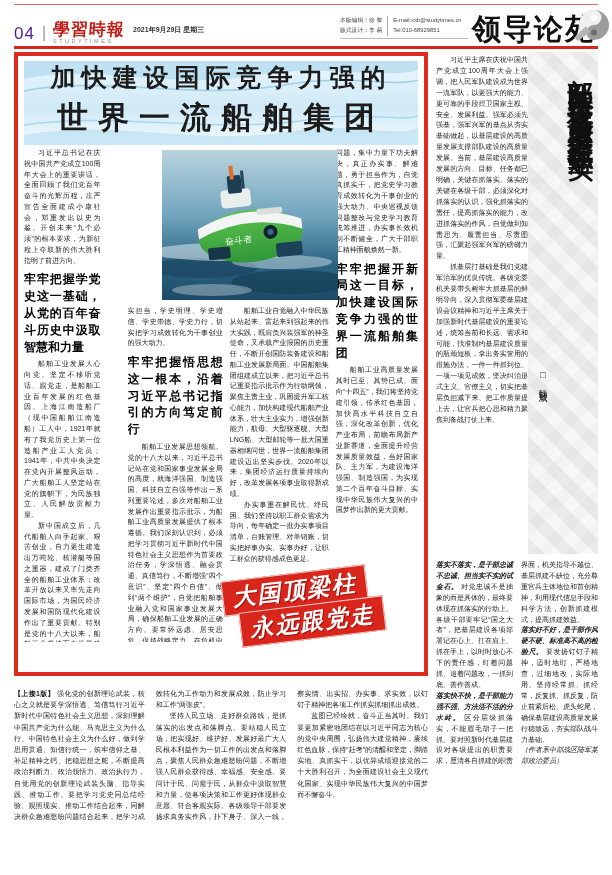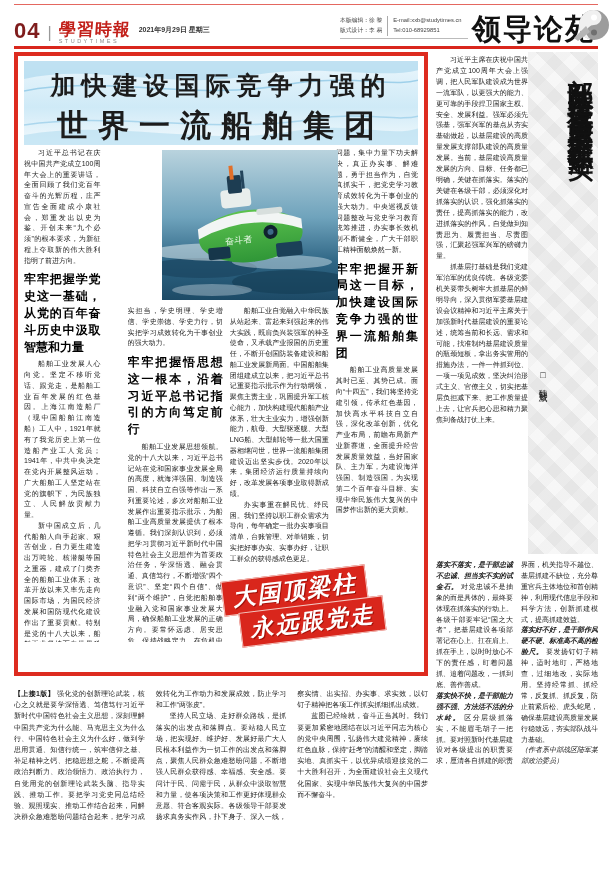--- a/index.html
+++ b/index.html
@@ -1,41 +1,41 @@
 <!DOCTYPE html>
 <html><head>
 <meta charset="utf-8">
 <style>
   html,body{margin:0;padding:0;background:#ddd;}
   .page{position:relative;width:612px;height:875px;background:#fff;margin:0 auto;overflow:hidden;
         font-family:"Liberation Sans","DejaVu Sans",sans-serif;color:#1a1a1a;}
   
   .topline{position:absolute;left:14px;top:4px;width:584px;height:1px;background:#d9261c;opacity:.7;}
   .header{position:absolute;left:14px;top:12px;width:584px;height:32px;display:flex;align-items:flex-end;}
-  .pagenum{font-size:22px;font-weight:bold;color:#7f1d1d;letter-spacing:1px;}
+  .pagenum{font-size:17px;font-weight:normal;color:#4c1d95;letter-spacing:1px;}
   .hdr-sep{margin:0 7px 2px 7px;color:#999;font-size:16px;}
   .masthead-stack{display:flex;flex-direction:column;line-height:1;}
   .masthead{font-family:"Liberation Serif","DejaVu Serif",serif;font-weight:900;font-size:17px;color:#c2201a;
             transform:skewX(-4deg);letter-spacing:1px;}
   .masthead-sub{font-size:5.5px;color:#8a8a8a;letter-spacing:2.5px;margin-top:1px;}
   .dateline{font-size:7px;font-weight:bold;color:#333;margin:0 0 9px 8px;}
   .credits{position:absolute;left:340px;top:16px;width:128px;display:flex;gap:5px;font-size:5.8px;color:#444;
            line-height:1.7;border-bottom:1px solid #bbb;padding-bottom:2px;}
   .credits .c-col{white-space:nowrap;}
   .credits .c-div{width:1px;background:#aaa;}
   .section-title{position:absolute;left:472px;top:10px;font-size:29px;font-weight:900;color:#111;letter-spacing:2px;}
   .logo{position:absolute;left:572px;top:8px;width:38px;height:34px;}
   .redrule{position:absolute;left:14px;top:46px;width:584px;height:3px;background:#d9261c;}
   
   .redbox{position:absolute;left:14px;top:52px;width:414px;height:624px;border:4px solid #dd2b1f;
           box-sizing:border-box;background:#fff;padding:5px 6px;}
   .banner{position:relative;height:84px;background:linear-gradient(180deg,#eaf6fc 0%,#cfeaf7 55%,#f3fafd 100%);overflow:hidden;}
   .banner svg{position:absolute;left:0;top:0;}
   .headline{position:relative;text-align:center;font-family:"Liberation Serif","DejaVu Serif",serif;font-weight:900;color:#1c1c1c;}
-  .headline .l1{font-size:25px;letter-spacing:6px;margin-top:8px;}
+  .headline .l1{font-size:25px;letter-spacing:6px;}
   .headline .l2{font-size:31px;letter-spacing:10px;margin-top:3px;}
   .byline{height:15px;text-align:center;font-size:7.5px;color:#333;margin-top:4px;}
   .content{position:relative;height:494px;display:flex;gap:7px;margin-top:3px;}
   .col{overflow:hidden;}
   .c1{width:82px;} .c2{width:102px;margin-left:20px;} .c3{width:106px;} .c4{width:88px;}
   .spacer{height:158px;}
   .content p{margin:0;text-indent:2em;font-size:7px;line-height:1.54;text-align:justify;color:#1b1b1b;}
   .subhead{font-weight:bold;font-size:12px;line-height:1.4;margin:5px 0 4px 0;text-align:justify;color:#000;}
   .photo{position:absolute;left:138px;top:2px;width:176px;height:150px;}
   .badge{position:absolute;left:200px;top:424px;transform:rotate(-7deg);z-index:5;}

